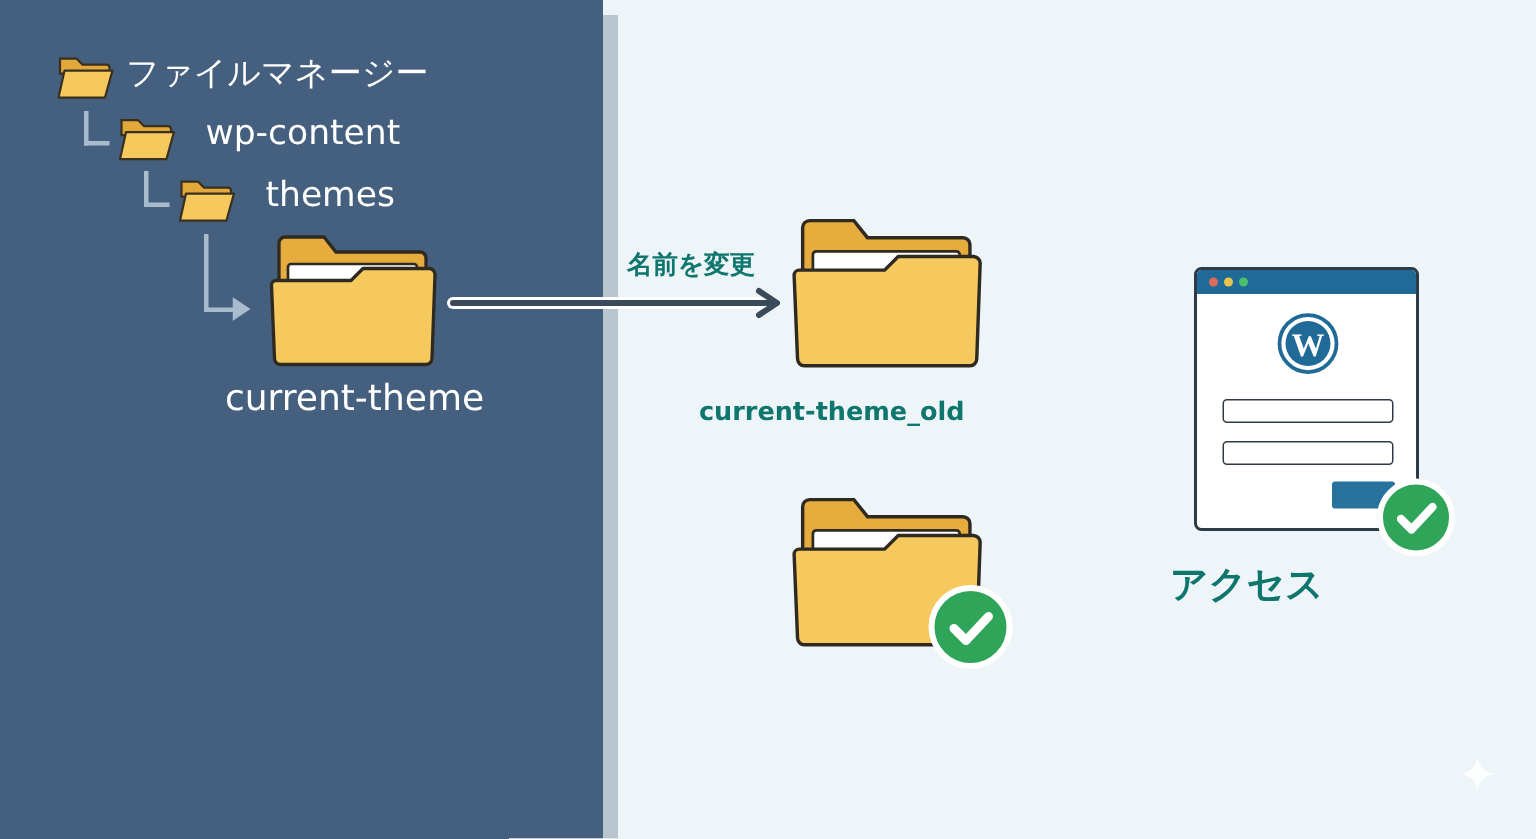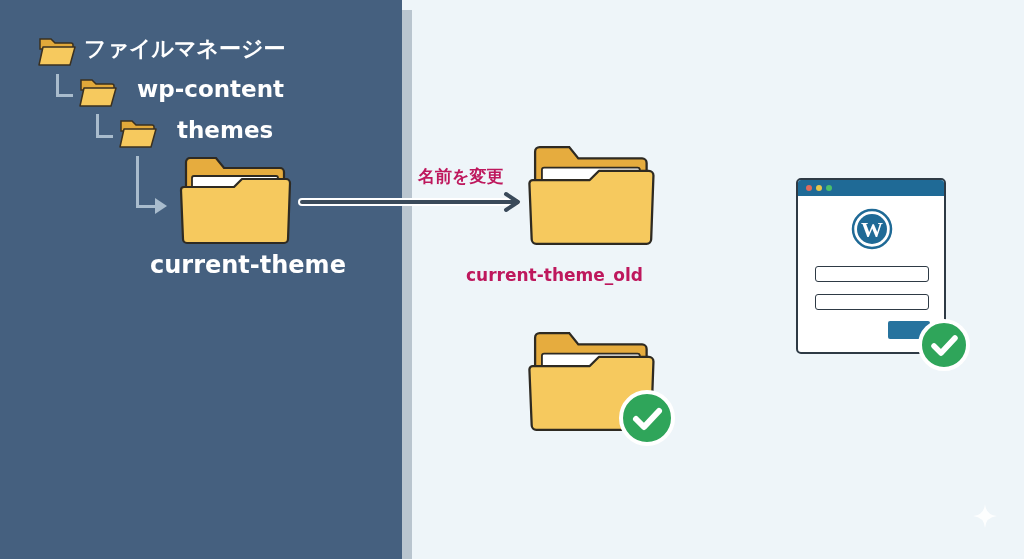--- a/index.html
+++ b/index.html
@@ -1,24 +1,24 @@
 <!DOCTYPE html>
 <html><head>
 <meta charset="utf-8">
 <style>
   html, body { margin:0; padding:0; }
   body { width:1024px; height:559px; position:relative; overflow:hidden; background:#eef5f9; font-family:"DejaVu Sans","Liberation Sans",sans-serif; }
   .left-panel { position:absolute; left:0; top:0; width:402px; height:559px; background:#45607f; }
   .divider { position:absolute; left:402px; top:10px; width:10px; height:549px; background:#b9c5cf; }
   .right-panel { position:absolute; left:412px; top:0; width:612px; height:559px; background:#eef5f9; }
   .abs { position:absolute; }
-  .tree-label { color:#ffffff; font-weight:bold; font-size:23px; white-space:nowrap; }
+  .tree-label { color:#ffffff; font-weight:normal; font-size:23px; white-space:nowrap; }
   .tree-label.jp { font-size:22px; }
   .conn { position:absolute; border-left:3px solid #a9bccd; border-bottom:3px solid #a9bccd; }
-  .dark-label { color:#be185d; font-weight:bold; white-space:nowrap; text-align:left; }
+  .dark-label { color:#0f766e; font-weight:bold; white-space:nowrap; text-align:left; }
   .check { position:absolute; border-radius:50%; background:#2fa55a; border:4px solid #ffffff; box-sizing:border-box; }
   .wp-window { position:absolute; left:796px; top:178px; width:150px; height:176px; background:#fff; border:2px solid #2e3a45; border-radius:5px; box-sizing:border-box; overflow:hidden; }
   .wp-bar { height:16px; background:#1f6a96; position:relative; }
   .dot { position:absolute; top:5px; width:6px; height:6px; border-radius:50%; }
   .field { position:absolute; left:17px; width:114px; height:16px; border:1.5px solid #2e3a45; border-radius:3px; box-sizing:border-box; background:#fff; }
   .submit { position:absolute; left:90px; top:141px; width:42px; height:18px; background:#27739e; border-radius:2px; }
 </style>
 </head>
 <body>
 
@@ -101,17 +101,18 @@
   <div class="field" style="top:86px"></div>
   <div class="field" style="top:114px"></div>
   <div class="submit"></div>
 </div>
 <div class="check" style="left:918px;top:319px;width:52px;height:52px">
   <svg width="44" height="44" viewBox="0 0 44 44" style="position:absolute;left:0;top:0">
       <path d="M12 23 L19 30 L33 15" fill="none" stroke="#fff" stroke-width="5.5" stroke-linecap="round" stroke-linejoin="round"></path>
     </svg>
 </div>
 <div class="abs dark-label" style="left:780px;top:374px;width:190px;font-size:25px;line-height:32px">
+  <div>アクセス</div>
 </div>
 
 <svg class="abs" style="left:972px;top:503px" width="26" height="26" viewBox="0 0 26 26">
   <path d="M13 1 Q14 12 25 13 Q14 14 13 25 Q12 14 1 13 Q12 12 13 1 Z" fill="#ffffff" opacity="0.85"></path>
 </svg>
 
 </body></html>

